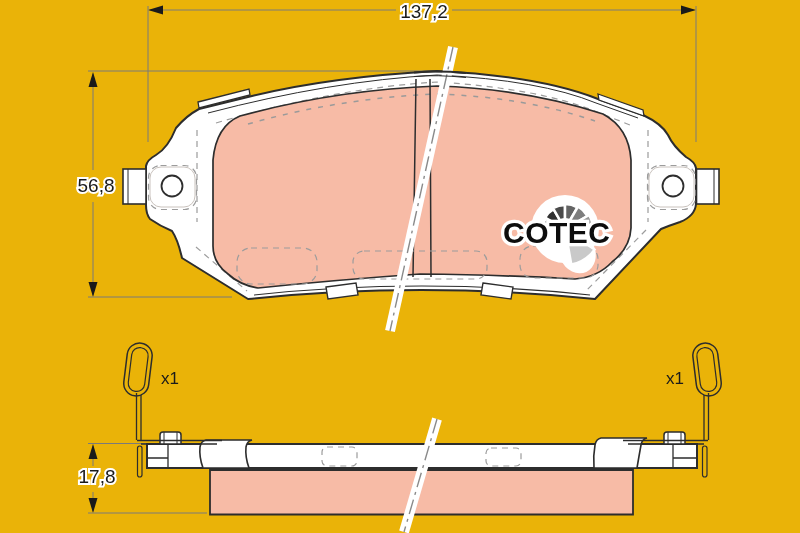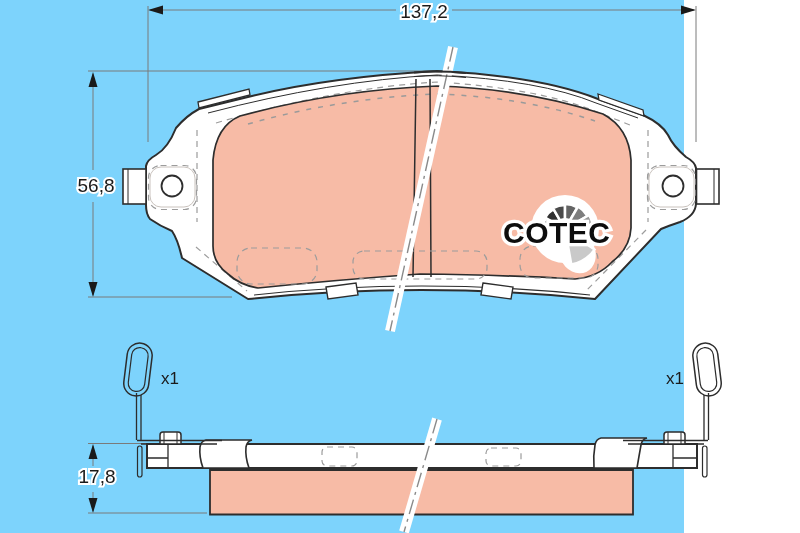--- a/index.html
+++ b/index.html
@@ -1,16 +1,16 @@
 <!DOCTYPE html>
 <html><head>
 <meta charset="utf-8">
 <style>
   html,body{margin:0;padding:0;background:#ffffff;width:800px;height:533px;overflow:hidden;}
-  .canvas{position:relative;width:684px;height:533px;background:#7dd3fc;font-family:"Liberation Sans",sans-serif;}
+  .canvas{position:relative;width:800px;height:533px;background:#eab308;font-family:"Liberation Sans",sans-serif;}
   svg{display:block;}
   
   .ol   {stroke:#2d2d2d;fill:none;}
   .olw  {stroke:#2d2d2d;fill:#ffffff;}
   .thin {stroke-width:1;}
   .dash {stroke:#9c9c9c;stroke-dasharray:6 5;fill:none;stroke-width:1.2;}
   .lite {stroke:#c9c2bd;fill:none;stroke-width:1;}
   .dim  {stroke:#7a7a7a;stroke-width:1;fill:none;}
   .arr  {fill:#1a1a1a;stroke:none;}
   .halo {stroke:#ffffff;stroke-width:10;fill:none;stroke-linecap:butt;}

